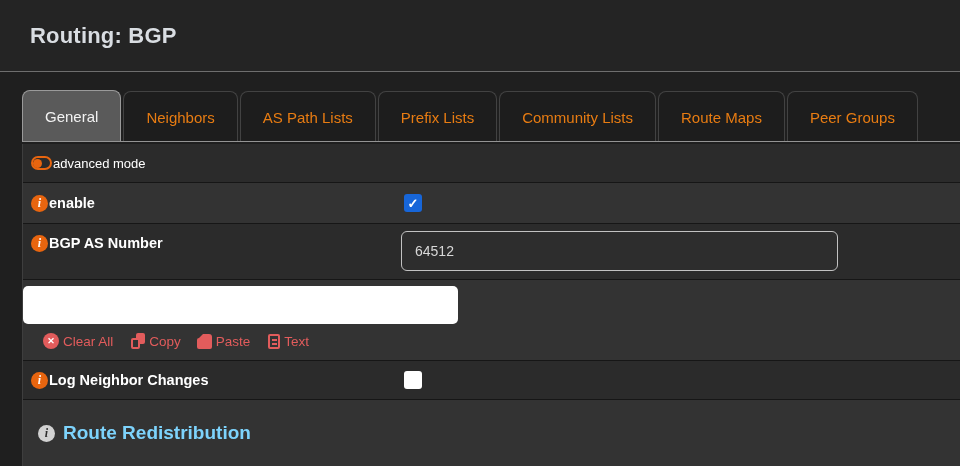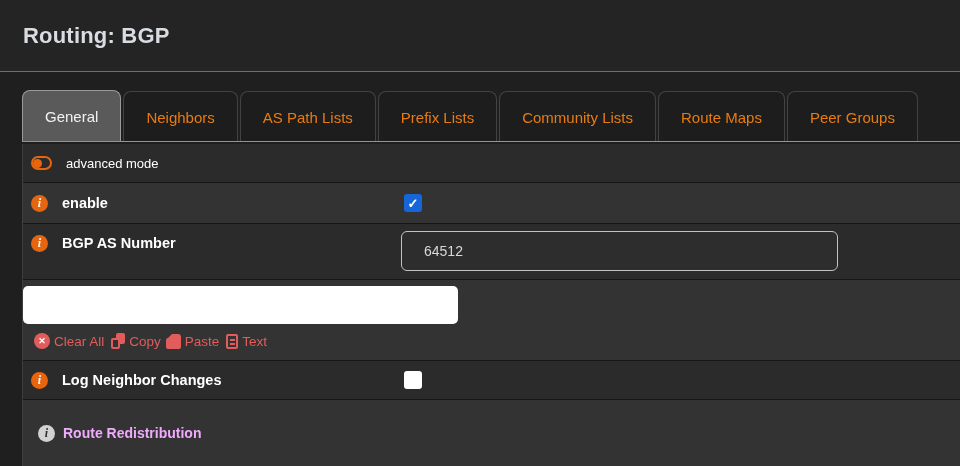--- a/index.html
+++ b/index.html
@@ -10,21 +10,21 @@
     position: relative;
   }
 
   
   .page-header {
     height: 72px;
     background: #242424;
     border-bottom: 1px solid #6e6e6e;
     display: flex;
     align-items: center;
-    padding-left: 23px;
+    padding-left: 30px;
   }
   .page-title {
     font-size: 22px;
     font-weight: bold;
     color: #d9dde2;
     letter-spacing: 0.2px;
   }
 
   
   .tab-strip {
@@ -68,21 +68,21 @@
     display: flex;
     border-bottom: 1px solid #161616;
   }
   .row.dark  { background: #2b2b2b; }
   .row.light { background: #333333; }
 
   .label-cell {
     width: 378px;
     display: flex;
     align-items: center;
-    gap: 14px;
+    gap: 1px;
     padding-left: 8px;
     flex-shrink: 0;
   }
   .label-cell.top {
     align-items: flex-start;
     padding-top: 11px;
   }
   .control-cell { flex: 1; }
 
   .row-label {
@@ -162,41 +162,41 @@
   
   .text-input {
     margin-top: 7px;
     width: 437px; height: 40px;
     background: #2d2d2d;
     border: 1px solid #c2c2c2;
     border-radius: 6px;
     color: #d8d8d8;
     font-size: 14px;
     font-family: "Liberation Sans", sans-serif;
-    padding-left: 22px;
+    padding-left: 13px;
     outline: none;
   }
   .token-input {
     margin-top: 6px;
     width: 435px; height: 38px;
     background: #ffffff;
     border: none;
     border-radius: 5px;
     font-size: 14px;
     font-family: "Liberation Sans", sans-serif;
     padding-left: 10px;
     outline: none;
   }
 
   
   .actions {
     display: flex;
     align-items: center;
-    gap: 7px;
-    margin: 9px 0 0 11px;
+    gap: 18px;
+    margin: 9px 0 0 20px;
   }
   .action-link {
     display: flex;
     align-items: center;
     gap: 4px;
     color: #e25c5c;
     font-size: 13.5px;
     cursor: pointer;
   }
   .circle-x-icon {
@@ -254,22 +254,22 @@
     border-radius: 2px;
     background-image:
       linear-gradient(#e25c5c, #e25c5c),
       linear-gradient(#e25c5c, #e25c5c);
     background-size: 5px 2px, 5px 2px;
     background-position: 1.5px 3px, 1.5px 7px;
     background-repeat: no-repeat;
   }
 
   .section-label {
-    color: #f0abfc;
-    font-size: 14px;
+    color: #7dd3fc;
+    font-size: 19px;
     font-weight: bold;
   }
 </style>
 </head>
 <body>
 
 <div class="page-header">
   <div class="page-title">Routing: BGP</div>
 </div>
 

